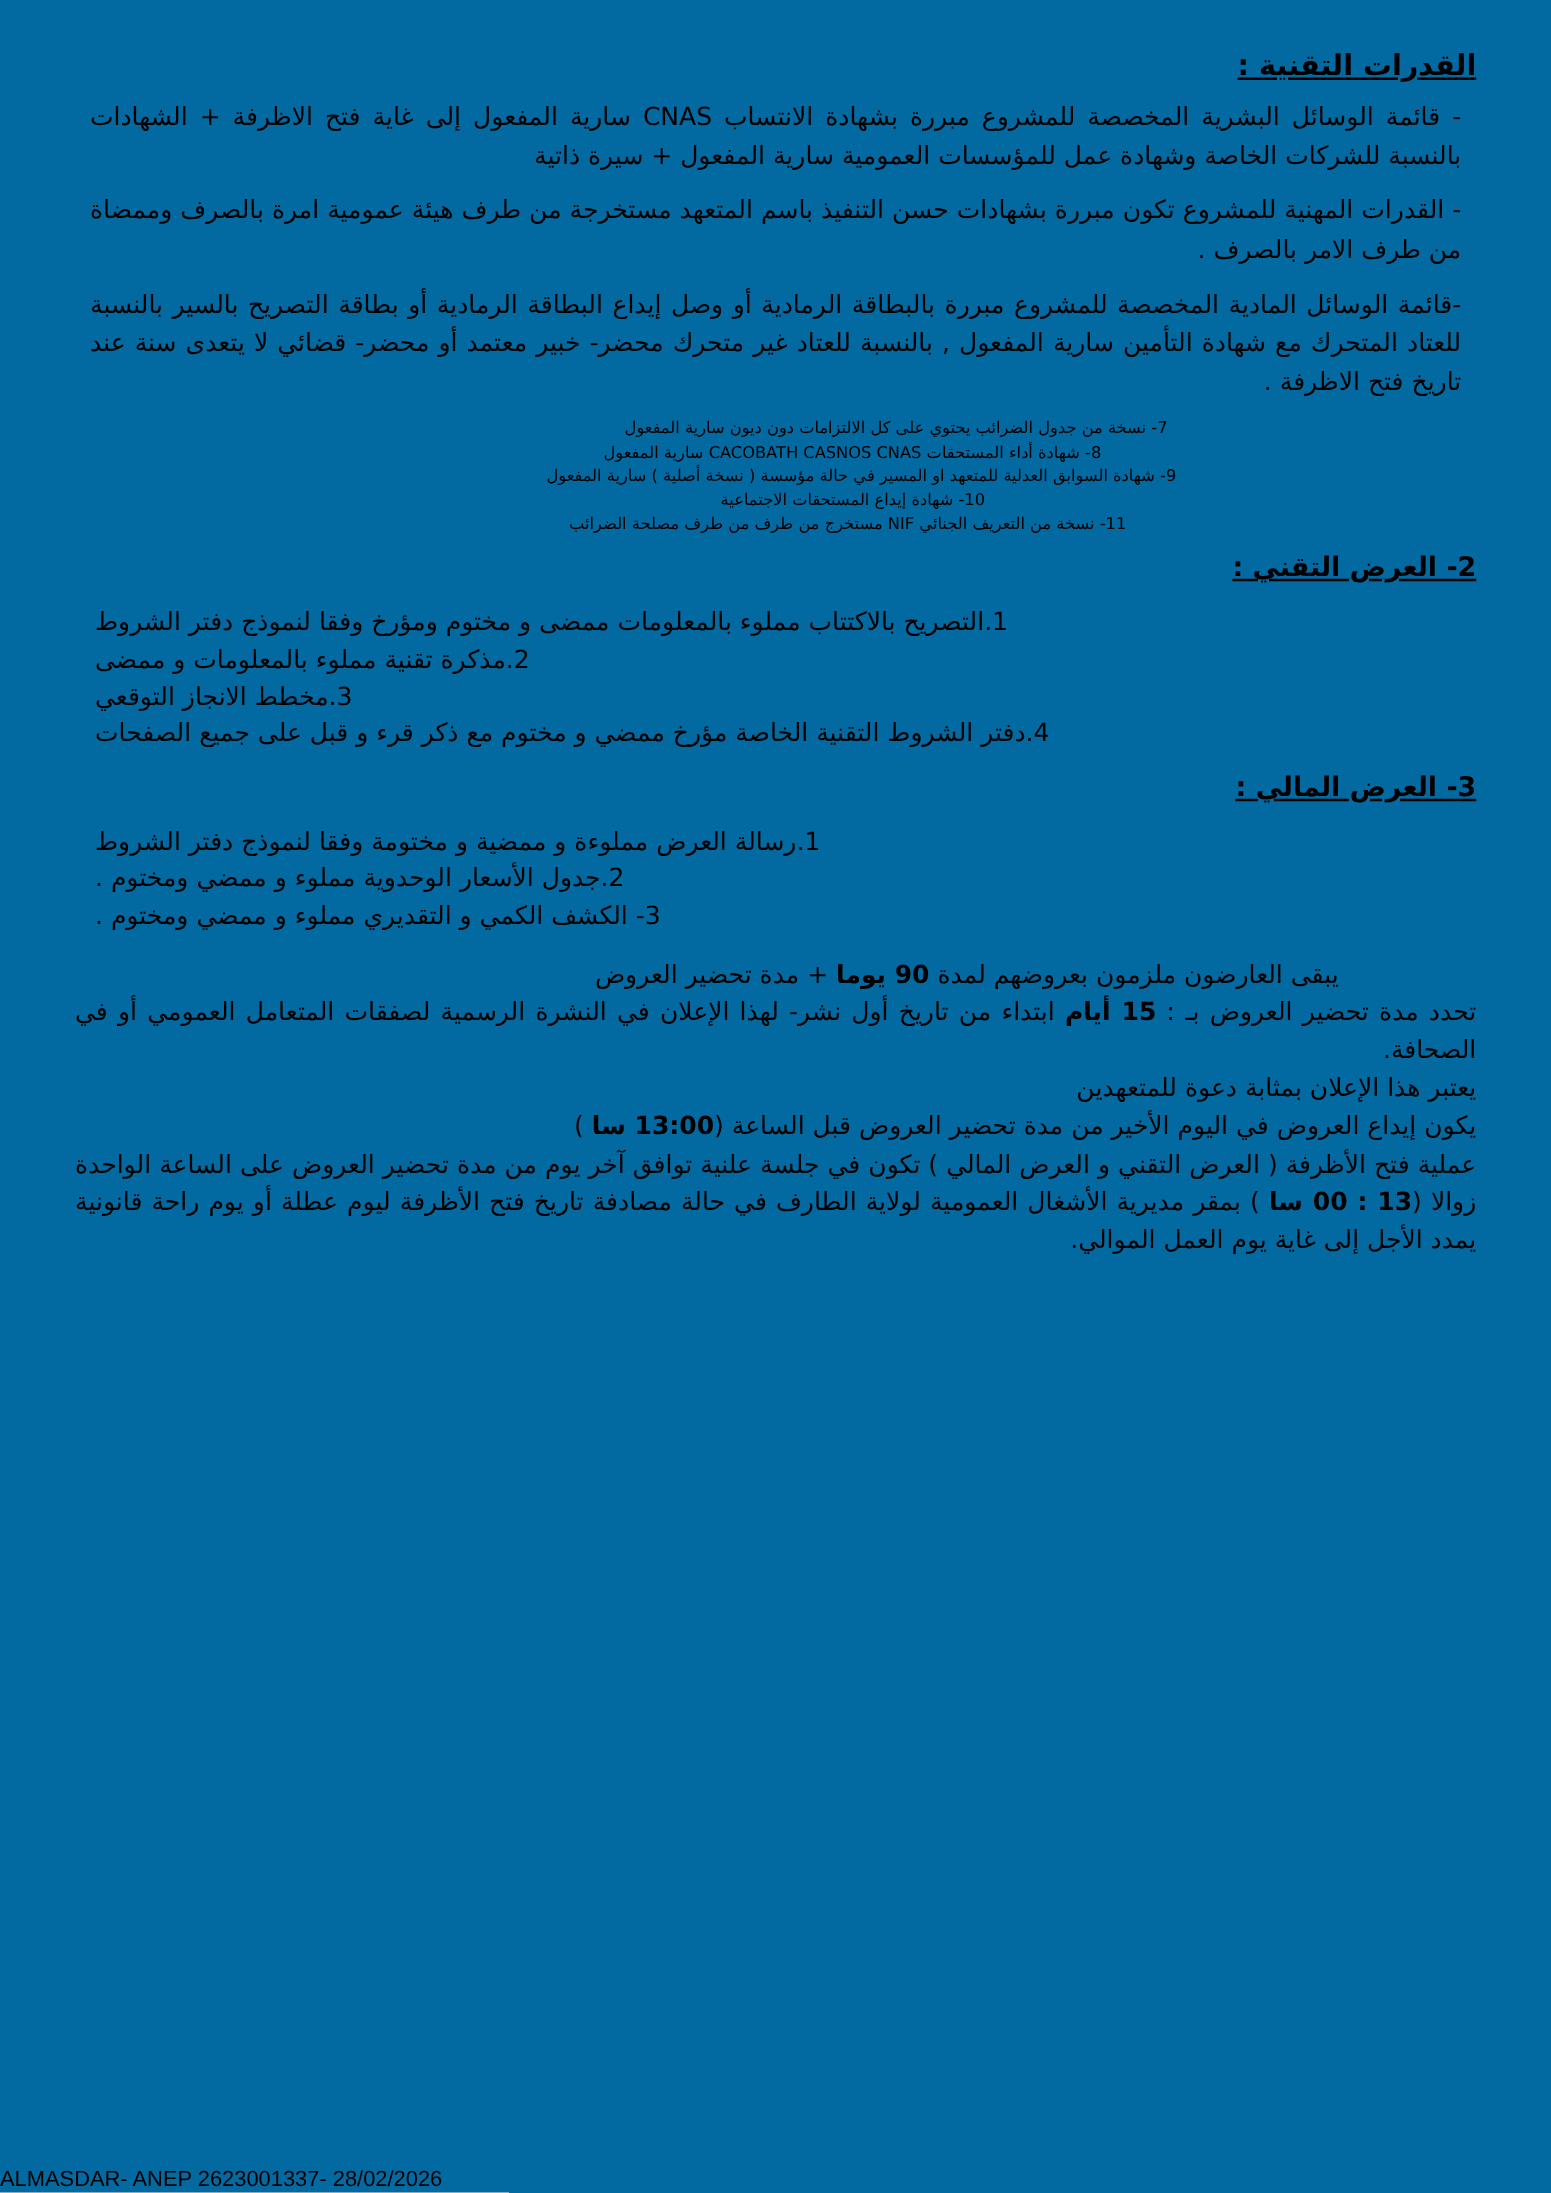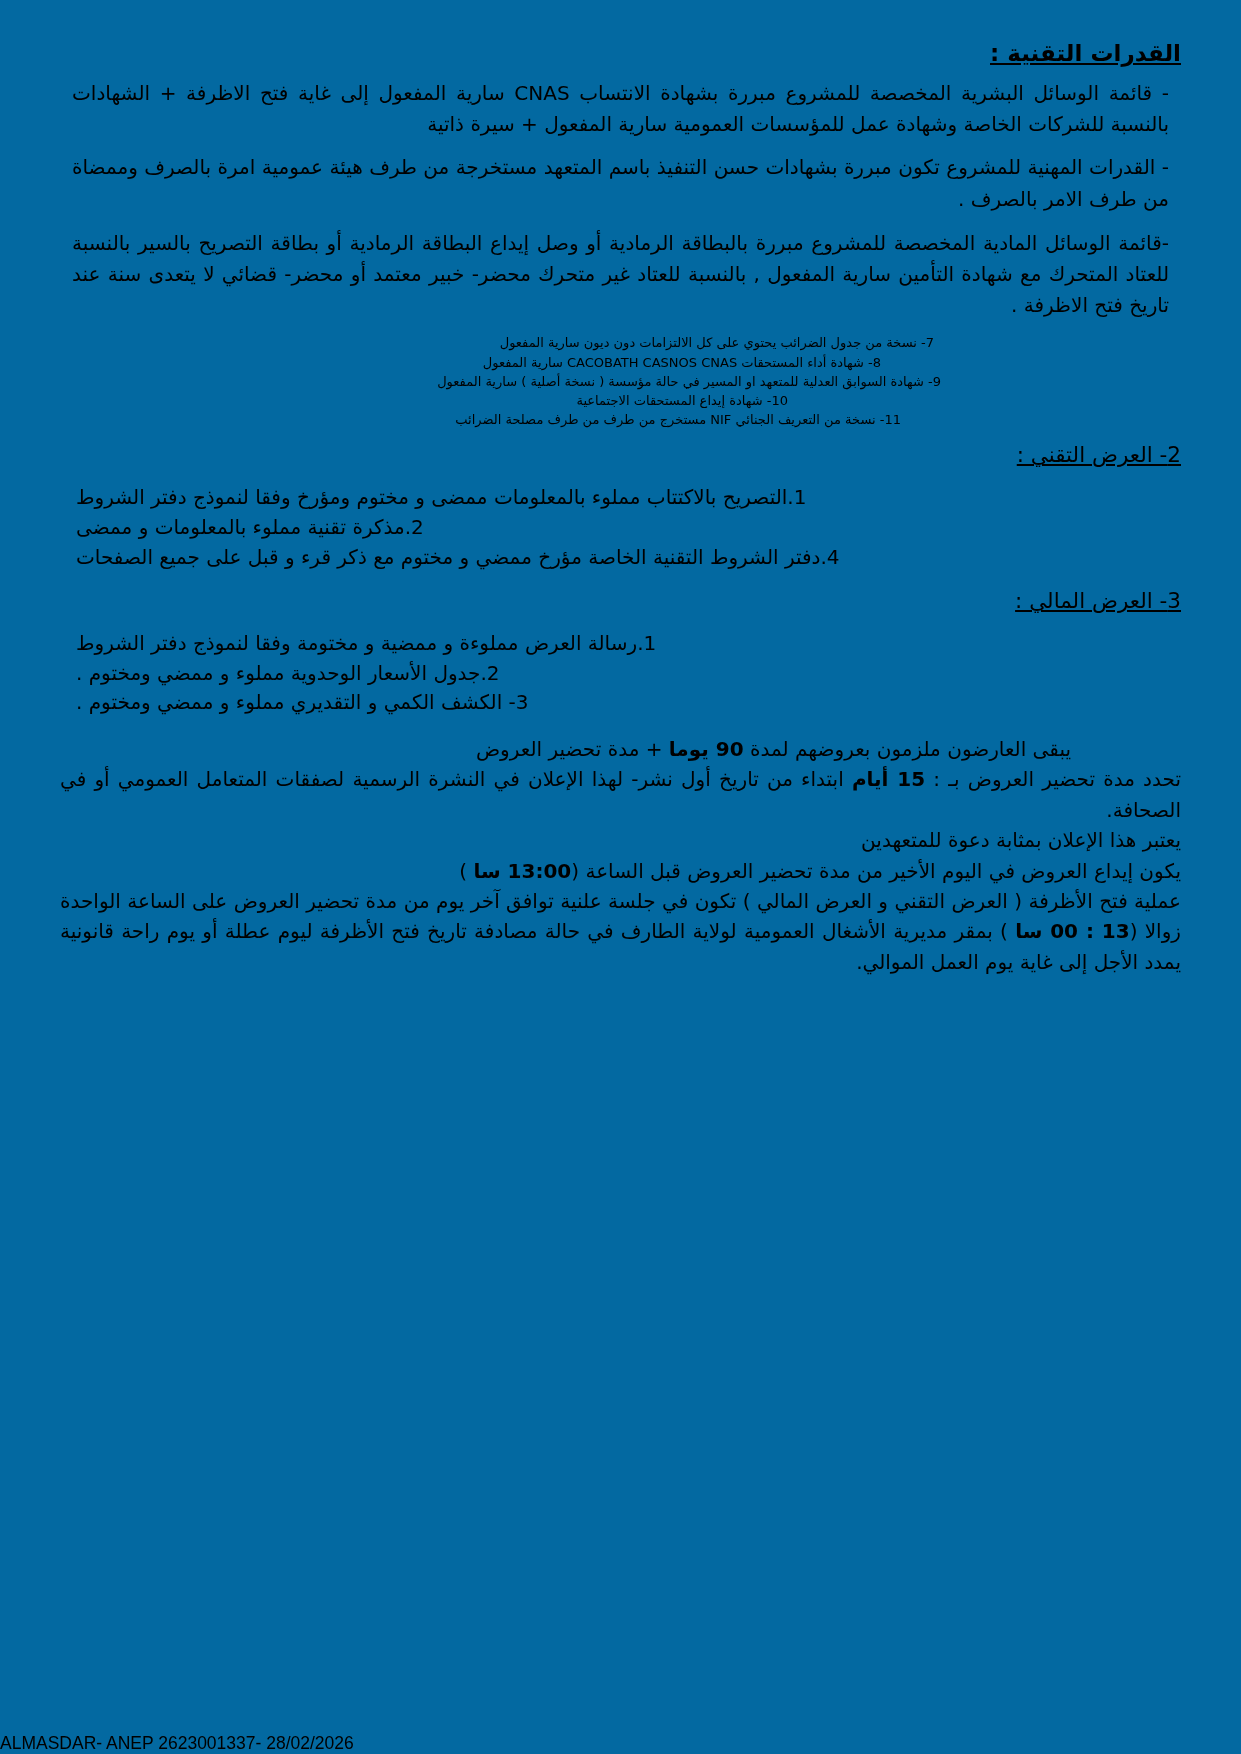--- a/index.html
+++ b/index.html
@@ -41,21 +41,21 @@
     font-size: 13px;
     line-height: 1.48;
   }
   ul.cert-list li:nth-child(1) { margin-left: 0; padding-left: 0; margin-right: 0; padding-right: 247px; }
   ul.cert-list li:nth-child(2) { padding-right: 300px; }
   ul.cert-list li:nth-child(3) { padding-right: 240px; }
   ul.cert-list li:nth-child(4) { padding-right: 393px; }
   ul.cert-list li:nth-child(5) { padding-right: 280px; }
   .section-heading {
     font-size: 21.5px;
-    font-weight: normal;
+    font-weight: bold;
     text-decoration: underline;
     margin: 13px 0 2px 0;
     text-align: right;
   }
   .section-heading.no-gap { margin-top: 2px; }
   ul.offer-list {
     list-style: none;
     margin: 16px; padding: 0;
     text-align: left;
   }
@@ -106,20 +106,21 @@
       <li>9- شهادة السوابق العدلية للمتعهد او المسير في حالة مؤسسة ( نسخة أصلية ) سارية المفعول</li>
       <li>10- شهادة إيداع المستحقات الاجتماعية</li>
       <li>11- نسخة من التعريف الجنائي NIF مستخرج من طرف من طرف مصلحة الضرائب</li>
     </ul>
 
     <h2 class="section-heading">2- العرض التقني :</h2>
 
     <ul class="offer-list tech">
       <li>1.التصريح بالاكتتاب مملوء بالمعلومات ممضى و مختوم ومؤرخ وفقا لنموذج دفتر الشروط</li>
       <li>2.مذكرة تقنية مملوء بالمعلومات و ممضى</li>
+      <li>3.مخطط الانجاز التوقعي</li>
       <li>4.دفتر الشروط التقنية الخاصة مؤرخ ممضي و مختوم مع ذكر قرء و قبل على جميع الصفحات</li>
     </ul>
 
     <h2 class="section-heading no-gap">3- العرض المالي :</h2>
 
     <ul class="offer-list fin">
       <li>1.رسالة العرض مملوءة و ممضية و مختومة وفقا لنموذج دفتر الشروط</li>
       <li>2.جدول الأسعار الوحدوية مملوء و ممضي ومختوم .</li>
       <li>3- الكشف الكمي و التقديري مملوء و ممضي ومختوم .</li>
     </ul>

